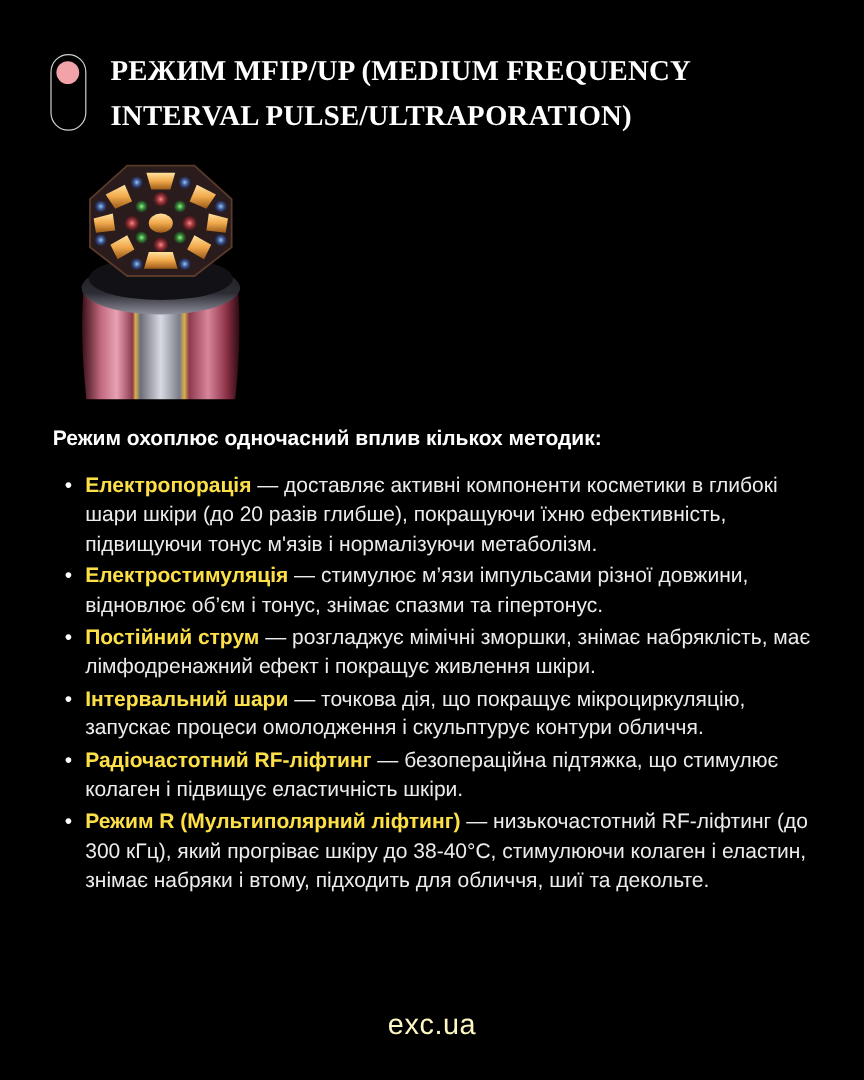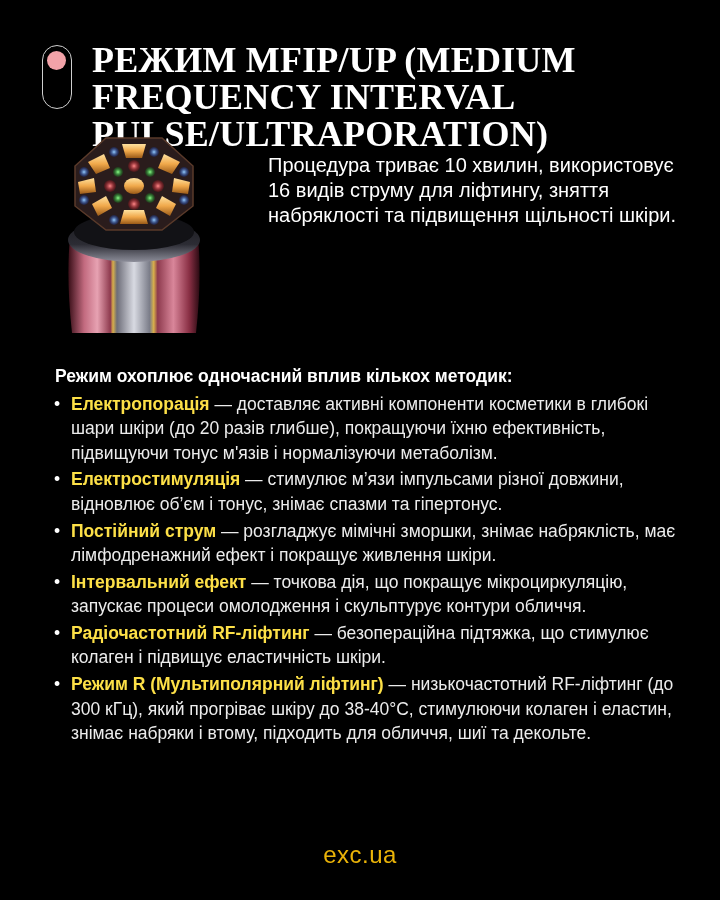--- a/index.html
+++ b/index.html
@@ -42,21 +42,21 @@
       background: #f2a3a9;
     }
     .title {
       position: absolute;
       left: 50px;
       top: 0;
       width: 600px;
       margin: 0;
       font-family: "Liberation Serif", "DejaVu Serif", serif;
       font-weight: bold;
-      font-size: 36px;
+      font-size: 24px;
       line-height: 37px;
       letter-spacing: 0.2px;
       color: #ffffff;
     }
     .device-image {
       position: absolute;
       left: 58px;
       top: 128px;
       width: 150px;
       height: 205px;
@@ -70,21 +70,21 @@
       line-height: 25px;
       color: #ffffff;
     }
     .intro p {
       margin: 0 0 13px 0;
     }
     .methods-heading {
       position: absolute;
       left: 43px;
       top: 352px;
-      margin: 12px;
+      margin: 1px;
       font-size: 17.5px;
       font-weight: bold;
       line-height: 24px;
       color: #ffffff;
     }
     .methods-list {
       position: absolute;
       left: 42px;
       top: 392px;
       width: 650px;
@@ -111,21 +111,21 @@
       color: #fde047;
     }
     .footer {
       position: absolute;
       left: 0;
       top: 840px;
       width: 720px;
       text-align: center;
       font-size: 24px;
       line-height: 30px;
-      color: #eab308;
+      color: #fef9c3;
       letter-spacing: 0.5px;
     }
   </style>
 </head>
 <body>
 
 <div class="header">
   <div class="toggle-icon">
     <div class="toggle-knob"></div>
   </div>
@@ -208,37 +208,36 @@
       <circle cx="126" cy="44" r="5" fill="url(#ledB)"></circle>
       <circle cx="26" cy="72" r="5" fill="url(#ledB)"></circle>
       <circle cx="126" cy="72" r="5" fill="url(#ledB)"></circle>
       <circle cx="56" cy="92" r="5" fill="url(#ledB)"></circle>
       <circle cx="96" cy="92" r="5" fill="url(#ledB)"></circle>
     </g>
   </svg>
 </div>
 
 <div class="intro">
-  <p>Процедура триває 10 хвилин, використовує 16 видів струму для ліфтингу, зняття набряклості та підвищення щільності шкіри.</p>
 </div>
 
 <h2 class="methods-heading">Режим охоплює одночасний вплив кількох методик:</h2>
 
 <ul class="methods-list">
   <li>
     <span class="bullet">•</span><span class="term">Електропорація</span><span> — доставляє активні компоненти косметики в глибокі шари шкіри (до 20 разів глибше), покращуючи їхню ефективність, підвищуючи тонус м'язів і нормалізуючи метаболізм.</span>
   </li>
   <li>
     <span class="bullet">•</span><span class="term">Електростимуляція</span><span> — стимулює м’язи імпульсами різної довжини, відновлює об’єм і тонус, знімає спазми та гіпертонус.</span>
   </li>
   <li>
     <span class="bullet">•</span><span class="term">Постійний струм</span><span> — розгладжує мімічні зморшки, знімає набряклість, має лімфодренажний ефект і покращує живлення шкіри.</span>
   </li>
   <li>
-    <span class="bullet">•</span><span class="term">Інтервальний ефект</span><span> — точкова дія, що покращує мікроциркуляцію, запускає процеси омолодження і скульптурує контури обличчя.</span>
+    <span class="bullet">•</span><span class="term">Інтервальний шари</span><span> — точкова дія, що покращує мікроциркуляцію, запускає процеси омолодження і скульптурує контури обличчя.</span>
   </li>
   <li>
     <span class="bullet">•</span><span class="term">Радіочастотний RF-ліфтинг</span><span> — безопераційна підтяжка, що стимулює колаген і підвищує еластичність шкіри.</span>
   </li>
   <li>
     <span class="bullet">•</span><span class="term">Режим R (Мультиполярний ліфтинг)</span><span> — низькочастотний RF-ліфтинг (до 300 кГц), який прогріває шкіру до 38-40°C, стимулюючи колаген і еластин, знімає набряки і втому, підходить для обличчя, шиї та декольте.</span>
   </li>
 </ul>
 
 <div class="footer">exc.ua</div>

